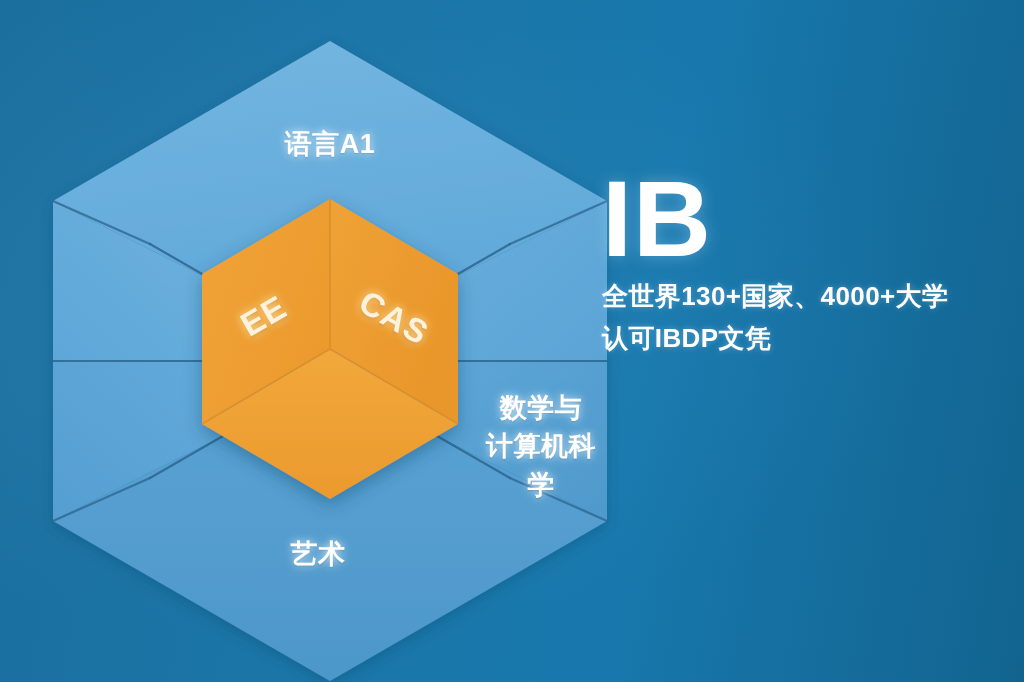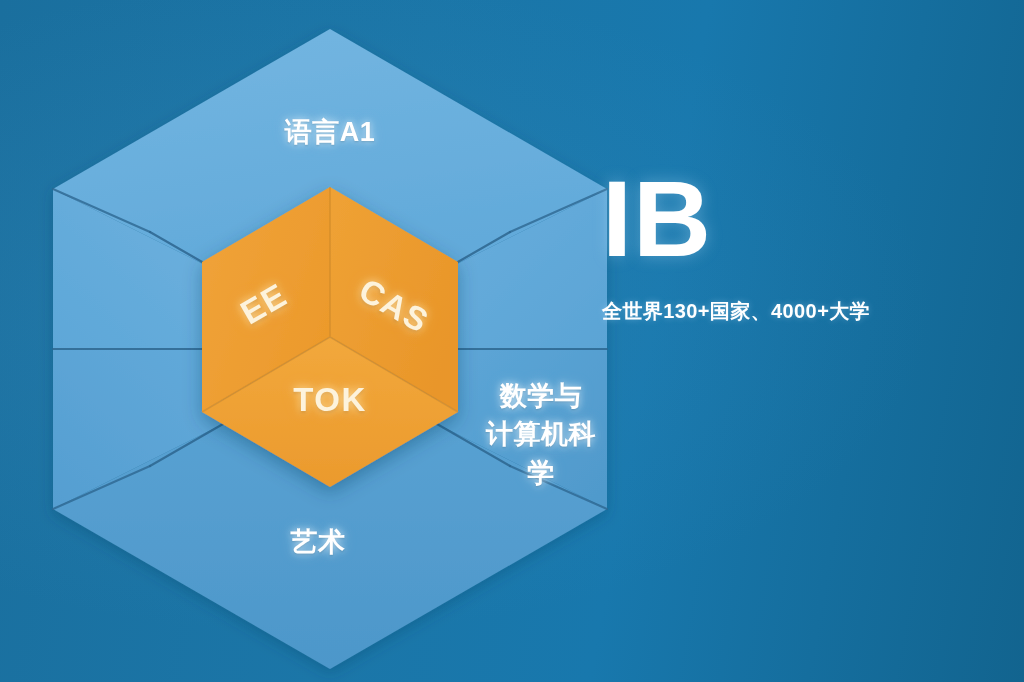--- a/index.html
+++ b/index.html
@@ -21,21 +21,21 @@
   #stage::before {
     content: "";
     position: absolute;
     inset: 0;
     background: radial-gradient(ellipse at 30% 45%, rgba(70,150,200,0.22) 0%, rgba(0,0,0,0) 62%);
     pointer-events: none;
   }
   .diagram-wrap {
     position: absolute;
     left: 0;
-    top: 4px;
+    top: 16px;
     width: 660px;
     height: 615px;
   }
   .diagram-svg {
     position: absolute;
     left: 0;
     top: 0;
     width: 660px;
     height: 682px;
   }
@@ -86,23 +86,23 @@
   .brand-title {
     color: #ffffff;
     font-size: 108px;
     font-weight: 700;
     line-height: 0.95;
     letter-spacing: 1px;
     margin: 0;
     text-shadow: 0 0 16px rgba(190,230,255,0.35);
   }
   .brand-sub {
-    margin: 24px 0 0 0;
+    margin: 4px 0 0 0;
     color: #ffffff;
-    font-size: 20px;
+    font-size: 26px;
     font-weight: 700;
     line-height: 1.62;
     letter-spacing: 0.4px;
     text-shadow: 0 0 6px rgba(180,225,255,0.40);
   }
   .brand-sub span {
     display: block;
   }
 </style>
 </head>
@@ -202,24 +202,24 @@
 计算机科学</div>
 
     <div class="seg-label" id="lbl-arts" style="left:318px; top:538px;">艺术</div>
 
 
 
     <div class="core-label" id="core-ee">EE</div>
 
     <div class="core-label" id="core-cas">CAS</div>
 
-    <div class="core-label" id="core-tok">TOK</div>
 
   </div>
 
   <div class="right-panel">
     <div class="brand-title">IB</div>
     <div class="brand-sub">
       <span>全世界130+国家、4000+大学</span>
+      <span>认可IBDP文凭</span>
     </div>
   </div>
 
 </div>
 
 </body></html>

